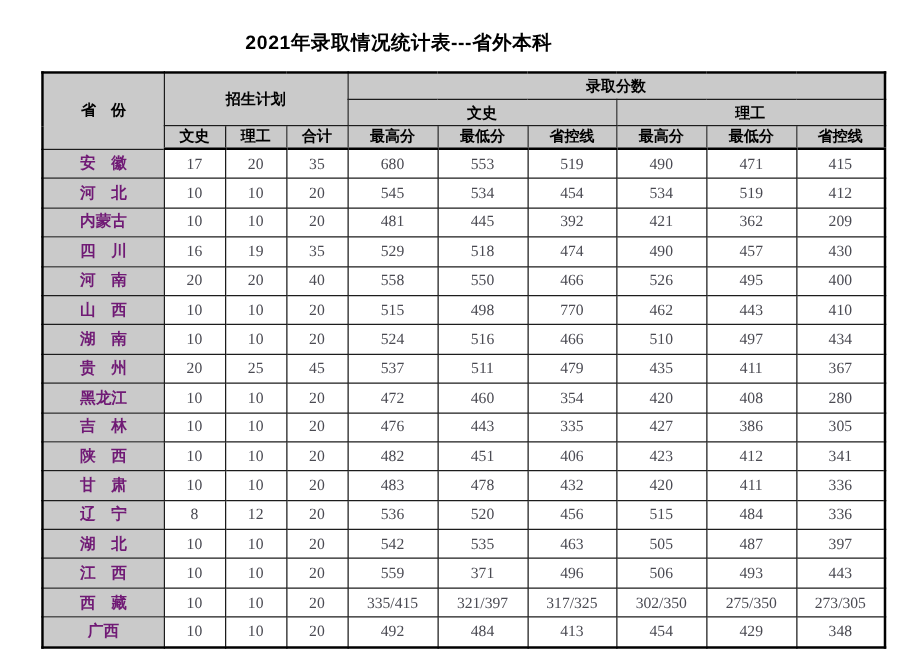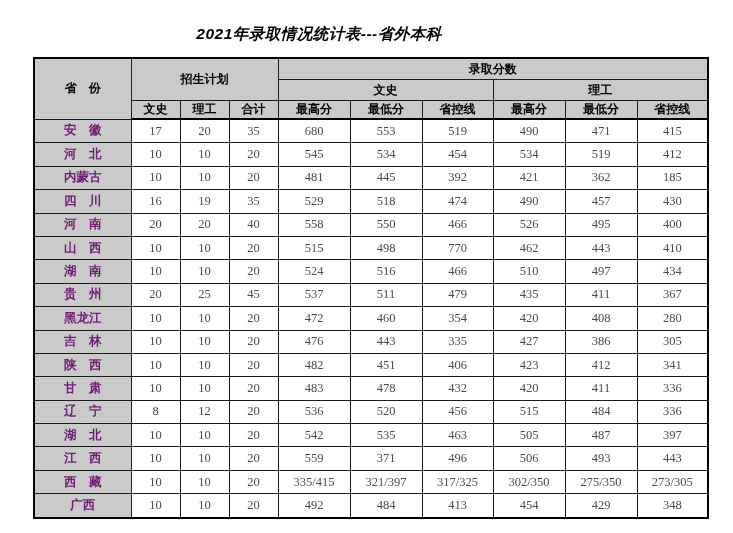--- a/index.html
+++ b/index.html
@@ -9,21 +9,21 @@
   }
   html,body{margin:0;padding:0;}
   body{
     width:733px;height:533px;background:#ffffff;position:relative;
     font-family:"Liberation Sans", sans-serif;
     -webkit-font-smoothing:antialiased;
   }
   .title{
     position:absolute;left:0;top:24px;width:638px;
     text-align:center;font-size:15.5px;font-weight:bold;color:#000;
-    letter-spacing:0.5px;margin:0;font-style:italic;
+    letter-spacing:0.5px;margin:0;
   }
   .tbl-wrap{position:absolute;left:33px;top:57px;}
   table.tbl{
     border-collapse:collapse;table-layout:fixed;width:674px;
     border:2.5px solid #000;
   }
   .tbl th,.tbl td{
     border:1px solid var(--border-color);
     padding:0;text-align:center;vertical-align:middle;
     overflow:hidden;white-space:nowrap;
@@ -116,21 +116,21 @@
         <tr>
           <td class="prov">内蒙古</td>
           <td class="val">10</td>
           <td class="val">10</td>
           <td class="val">20</td>
           <td class="val">481</td>
           <td class="val">445</td>
           <td class="val">392</td>
           <td class="val">421</td>
           <td class="val">362</td>
-          <td class="val">185</td>
+          <td class="val">209</td>
         </tr>
         <tr>
           <td class="prov">四　川</td>
           <td class="val">16</td>
           <td class="val">19</td>
           <td class="val">35</td>
           <td class="val">529</td>
           <td class="val">518</td>
           <td class="val">474</td>
           <td class="val">490</td>

